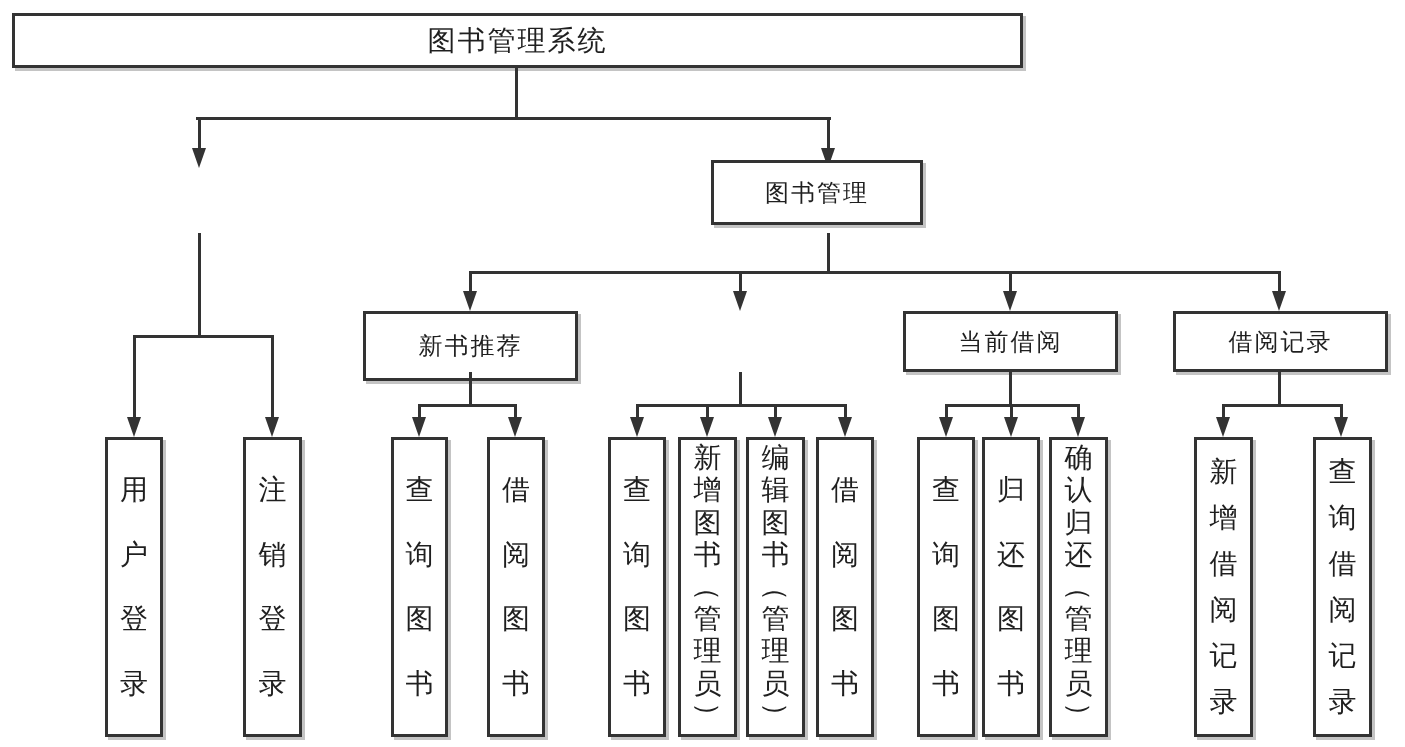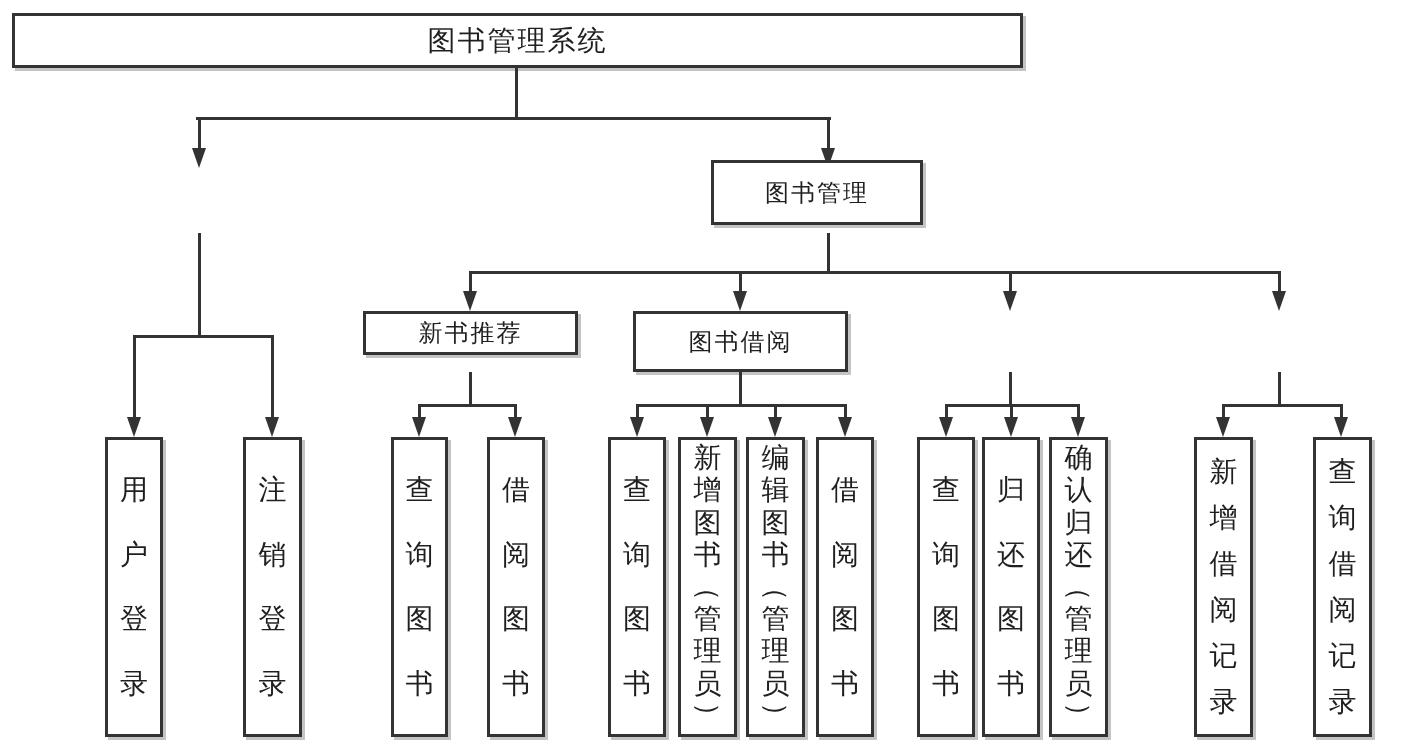--- a/index.html
+++ b/index.html
@@ -85,25 +85,28 @@
 
   <div class="line" style="left:469px;top:271px;width:3px;height:20px;"></div>
   <div class="arrow" style="left:463px;top:291px;"></div>
   <div class="line" style="left:739px;top:271px;width:3px;height:20px;"></div>
   <div class="arrow" style="left:733px;top:291px;"></div>
   <div class="line" style="left:1009px;top:271px;width:3px;height:20px;"></div>
   <div class="arrow" style="left:1003px;top:291px;"></div>
   <div class="line" style="left:1278px;top:271px;width:3px;height:20px;"></div>
   <div class="arrow" style="left:1272px;top:291px;"></div>
 
-  <div class="box hbox" style="left:363px;top:311px;width:215px;height:44px;">
+  <div class="box hbox" style="left:363px;top:311px;width:215px;height:70px;">
     <span>新书推荐</span>
   </div>
-  <div class="box hbox" style="left:633px;top:311px;width:215px;height:61px;">
-    <span>图书借阅</span>
+  <div class="box hbox" style="left:903px;top:311px;width:215px;height:61px;">
+    <span>当前借阅</span>
+  </div>
+  <div class="box hbox" style="left:1173px;top:311px;width:215px;height:61px;">
+    <span>借阅记录</span>
   </div>
 
   <div class="line" style="left:469px;top:372px;width:3px;height:34px;"></div>
   <div class="line" style="left:418px;top:404px;width:99px;height:3px;"></div>
   <div class="line" style="left:418px;top:404px;width:3px;height:13px;"></div>
   <div class="arrow" style="left:412px;top:417px;"></div>
   <div class="line" style="left:514px;top:404px;width:3px;height:13px;"></div>
   <div class="arrow" style="left:508px;top:417px;"></div>
   <div class="box vbox" style="left:391px;top:437px;width:57px;height:300px;">
       <span>查</span>

